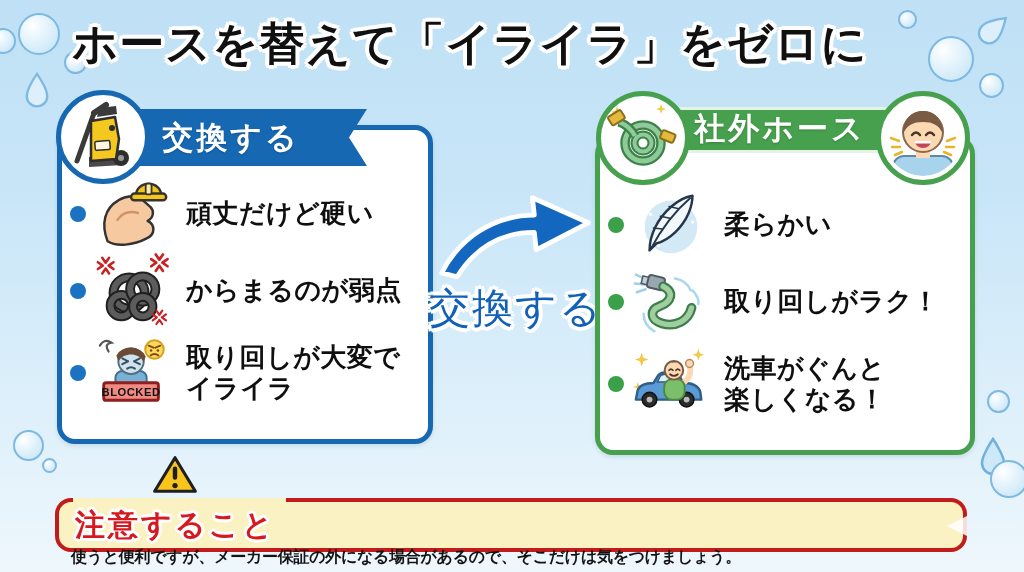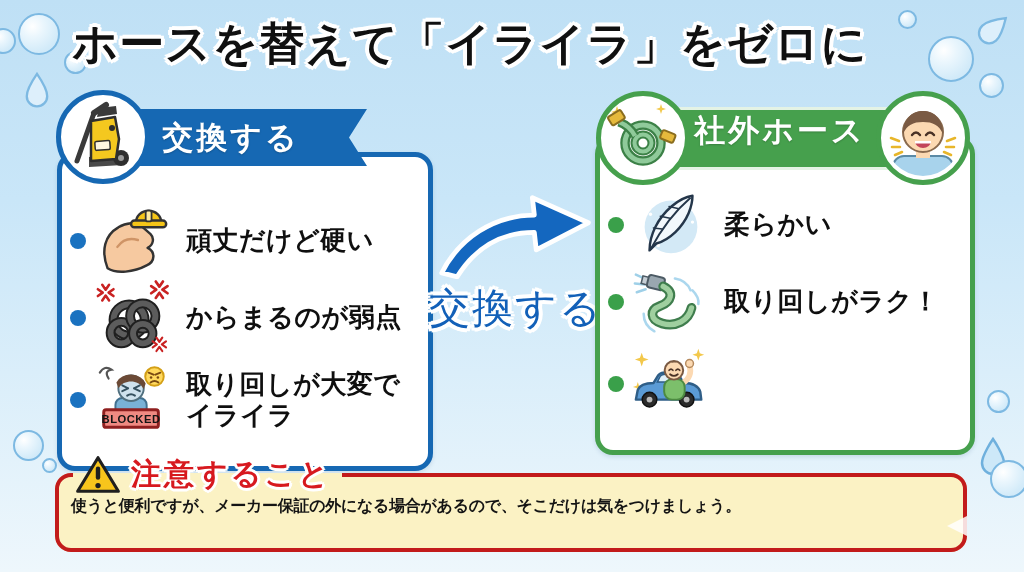--- a/index.html
+++ b/index.html
@@ -24,30 +24,30 @@
     position:absolute;top:14px;left:0;width:940px;text-align:center;
     font-size:45px;font-weight:900;color:#101010;letter-spacing:1px;
     text-shadow:-3px -3px 0 #fff,3px -3px 0 #fff,-3px 3px 0 #fff,3px 3px 0 #fff,
                 -4px 0 0 #fff,4px 0 0 #fff,0 -4px 0 #fff,0 4px 0 #fff;
   }
   
   .card{
     position:absolute;background:#ffffff;border-radius:18px;
     box-shadow:0 2px 4px rgba(40,90,130,.15);
   }
-  .card.blue{left:57px;top:152px;width:366px;height:309px;border:5px solid #1668b3;}
+  .card.blue{left:57px;top:125px;width:366px;height:309px;border:5px solid #1668b3;}
   .card.green{left:595px;top:136px;width:370px;height:309px;border:5px solid #46a04d;}
   .ribbon{
     position:absolute;left:95px;top:109px;width:272px;height:57px;background:#1668b3;
     clip-path:polygon(0 0,100% 0,calc(100% - 18px) 50%,100% 100%,0 100%);
     display:flex;align-items:center;justify-content:center;z-index:3;
   }
   .banner{
-    position:absolute;left:637px;top:110px;width:286px;height:57px;background:#46a04d;
-    border-radius:10px;display:flex;align-items:flex-start;justify-content:center;z-index:3;
+    position:absolute;left:637px;top:110px;width:286px;height:40px;background:#46a04d;
+    border-radius:10px;display:flex;align-items:flex-end;justify-content:center;z-index:3;
     box-shadow:0 0 0 3px #e4f3e5;
   }
   .header-label{
     color:#ffffff;font-size:31px;font-weight:900;letter-spacing:3px;
     text-shadow:0 1px 2px rgba(0,0,0,.2);
   }
   .circle-badge{
     position:absolute;width:84px;height:84px;border-radius:50%;background:#ffffff;z-index:4;
     display:flex;align-items:center;justify-content:center;
   }
@@ -76,21 +76,21 @@
     text-shadow:-3px -3px 0 #fff,3px -3px 0 #fff,-3px 3px 0 #fff,3px 3px 0 #fff,
                 -4px 0 0 #fff,4px 0 0 #fff,0 -4px 0 #fff,0 4px 0 #fff;
   }
   
   fieldset.warning{
     position:absolute;left:55px;top:454px;width:912px;height:98px;
     margin:0;padding:0 12px;border:4.5px solid #c21b1b;border-radius:16px;
     background:#fbf2c4;box-sizing:border-box;
   }
   fieldset.warning legend{
-    display:flex;align-items:center;gap:10px;padding:0 10px 0 2px;margin-left:2px;
+    display:flex;align-items:center;gap:10px;padding:0 10px 0 2px;margin-left:2px;flex-direction:column;
   }
   .warn-title{
     color:#d7191f;font-size:30px;font-weight:900;letter-spacing:3px;
     text-shadow:-2px -2px 0 #fff,2px -2px 0 #fff,-2px 2px 0 #fff,2px 2px 0 #fff,
                 -3px 0 0 #fff,3px 0 0 #fff,0 -3px 0 #fff,0 3px 0 #fff;
   }
   .warn-body{
     margin-top:0px;font-size:16px;font-weight:700;color:#141414;
     letter-spacing:-.3px;line-height:1.4;
   }
@@ -271,20 +271,22 @@
             <circle cx="58" cy="58" r="3" fill="#bbbbbb"></circle>
           <path d="M54 41 C61 37 63 30 61 23" fill="none" stroke="#fcd9b2" stroke-width="6" stroke-linecap="round"></path>
           <circle cx="61" cy="21" r="4" fill="#fcd9b2" stroke="#b58a5e" stroke-width="1.5"></circle>
           <rect x="35" y="37" width="21" height="21" rx="8" fill="#7cbf6b" stroke="#4c8a41" stroke-width="2"></rect>
           <circle cx="45" cy="28" r="9.5" fill="#fcd9b2" stroke="#7a5a43" stroke-width="2"></circle>
           <path d="M36 26 a9.5 8 0 0 1 18 -1 c-3 -4 -6 -5.5 -9 -5.5 c-4 0 -7 2.5 -9 6.5 z" fill="#7a5a43"></path>
           <path d="M40 28 q2 -2.5 4 0 M47 28 q2 -2.5 4 0" fill="none" stroke="#4a3226" stroke-width="1.6" stroke-linecap="round"></path>
           <path d="M41 32 q4 3.5 8 0" fill="none" stroke="#4a3226" stroke-width="1.8" stroke-linecap="round"></path>
         </svg>
       </span>
+      <span class="row-text">洗車がぐんと
+楽しくなる！</span>
     </div>
   </div>
 
   <div class="banner">
     <span class="header-label">社外ホース</span>
   </div>
   <div class="circle-badge green" style="left:596px;top:91px;">
     <svg viewBox="0 0 84 84">
       <path d="M16 10 L17.5 14.5 L22 16 L17.5 17.5 L16 22 L14.5 17.5 L10 16 L14.5 14.5 Z" fill="#f2c94c"></path>
       <path d="M60 8 L61.2 11.8 L65 13 L61.2 14.2 L60 18 L58.8 14.2 L55 13 L58.8 11.8 Z" fill="#f2c94c"></path>

